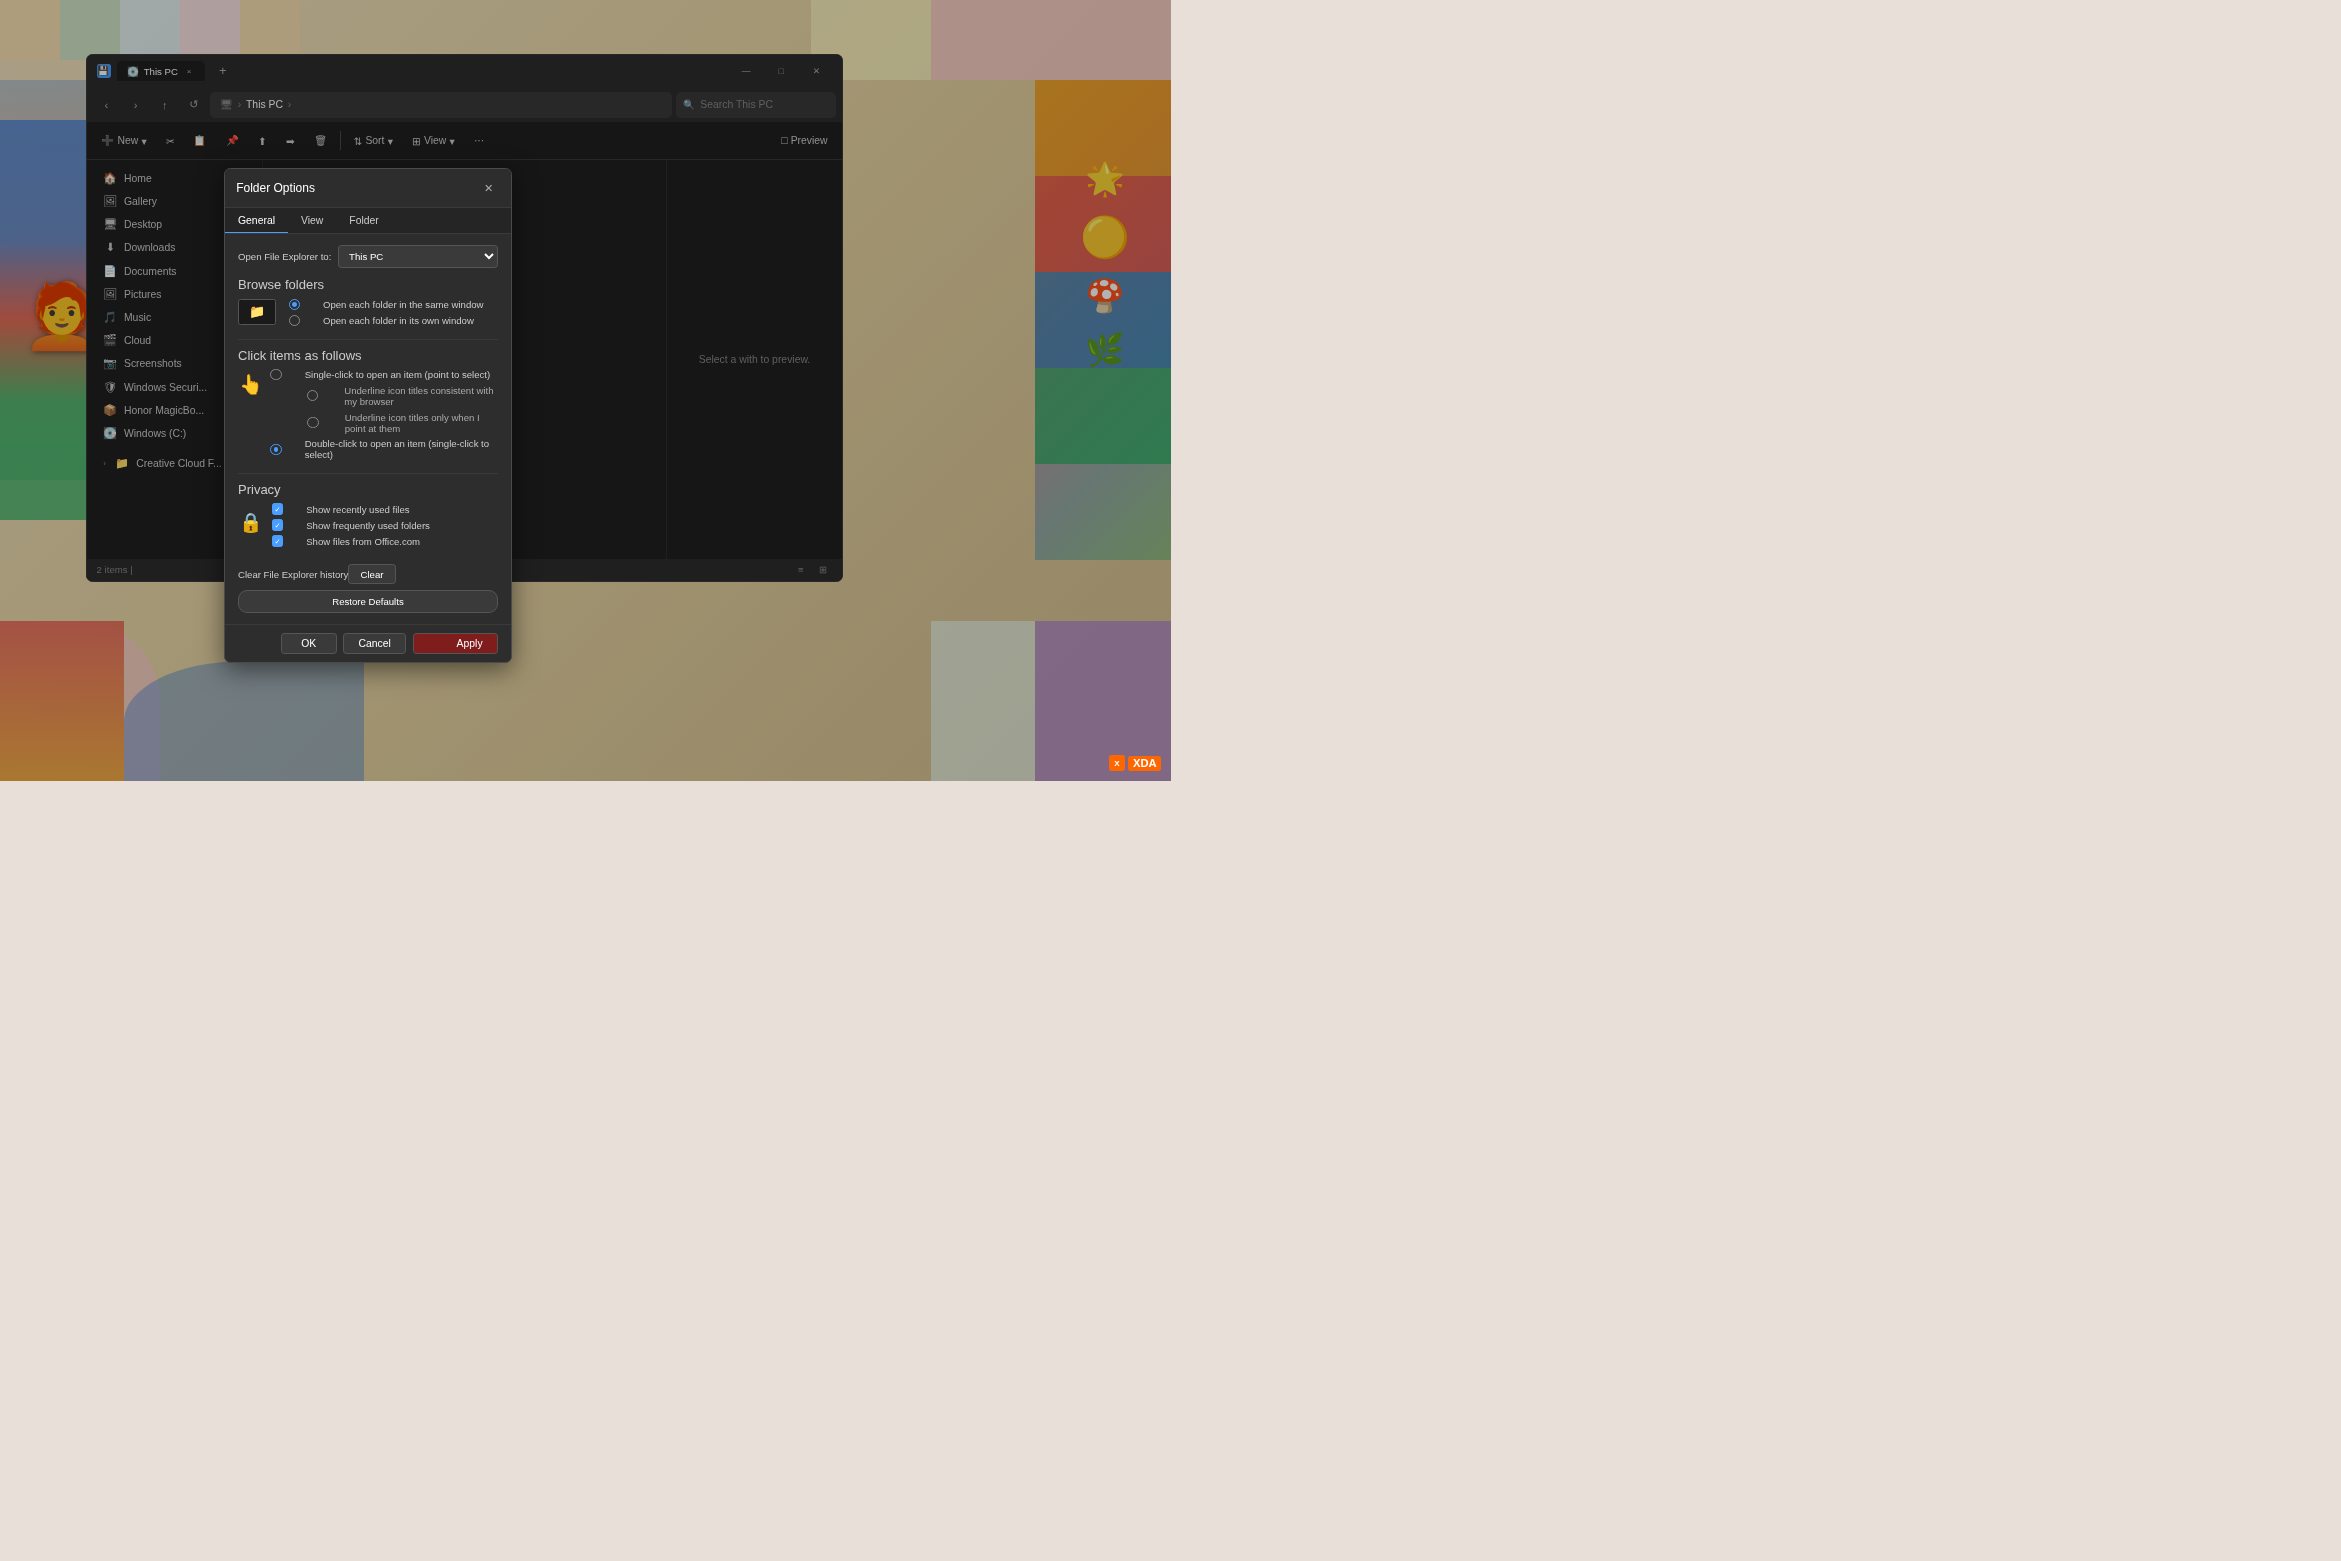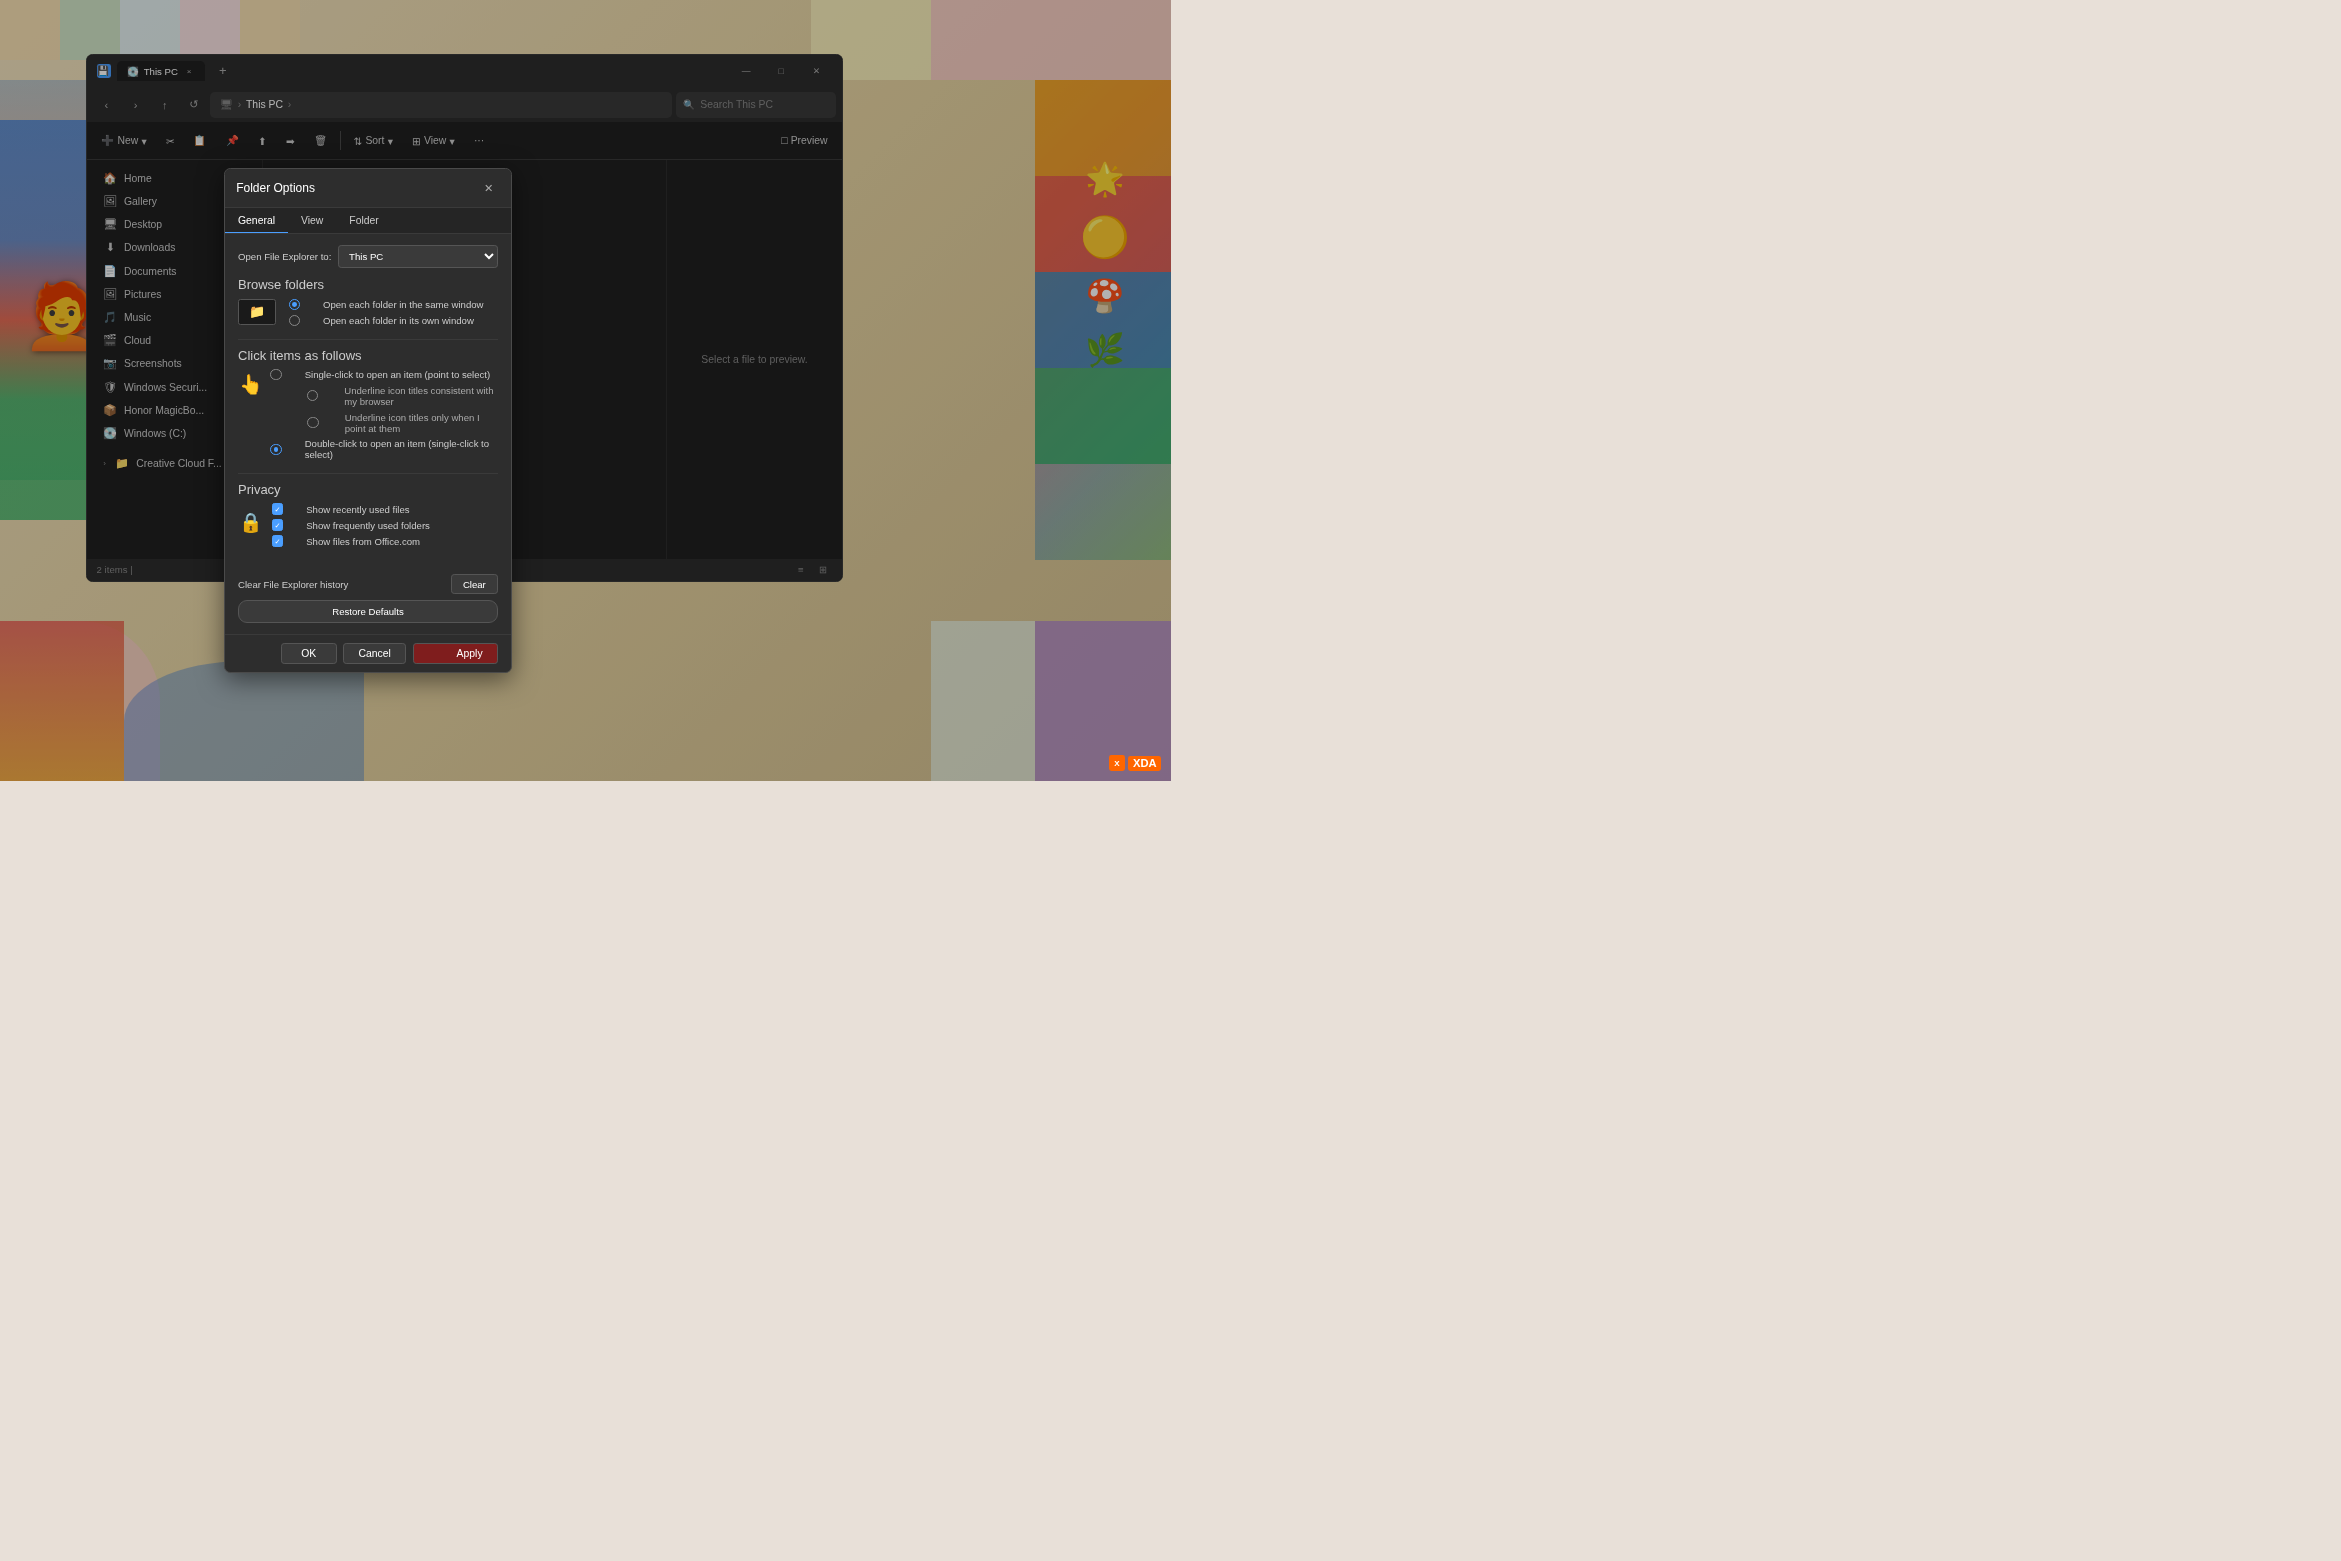--- a/index.html
+++ b/index.html
@@ -500,22 +500,21 @@
       font-size: 19px;
       flex-shrink: 0;
     }
     .privacy-options {
       flex: 1;
     }
 
     .clear-row {
       display: flex;
       align-items: center;
-      justify-content: space-between;
-      margin-top: 23px;
+      margin-top: 13px;
     }
     .clear-label {
       font-size: 9.6px;
       color: #ccc;
     }
     .small-btn {
       padding: 3.2px 11.2px;
       background: #3a3a3a;
       border: 0.8px solid #555;
       border-radius: 3.2px;
@@ -820,21 +819,21 @@
       <div class="network-item">
         <div style="width:32px;height:29px;display:flex;align-items:center;justify-content:center;font-size:19px;">🌐</div>
         <div>
           <div>Pictures</div>
           <div style="font-size:8.8px;color:#888;">(\\UOAO-HUA...</div>
         </div>
       </div>
     </div>
 
     <div class="preview-panel">
-      <span>Select a file to preview.</span>
+      <span>Select a with to preview.</span>
     </div>
   </div>
 
   <div class="status-bar">
     <span>2 items  |</span>
     <div class="status-view-icons">
       <div class="status-view-btn">≡</div>
       <div class="status-view-btn">⊞</div>
     </div>
   </div>

